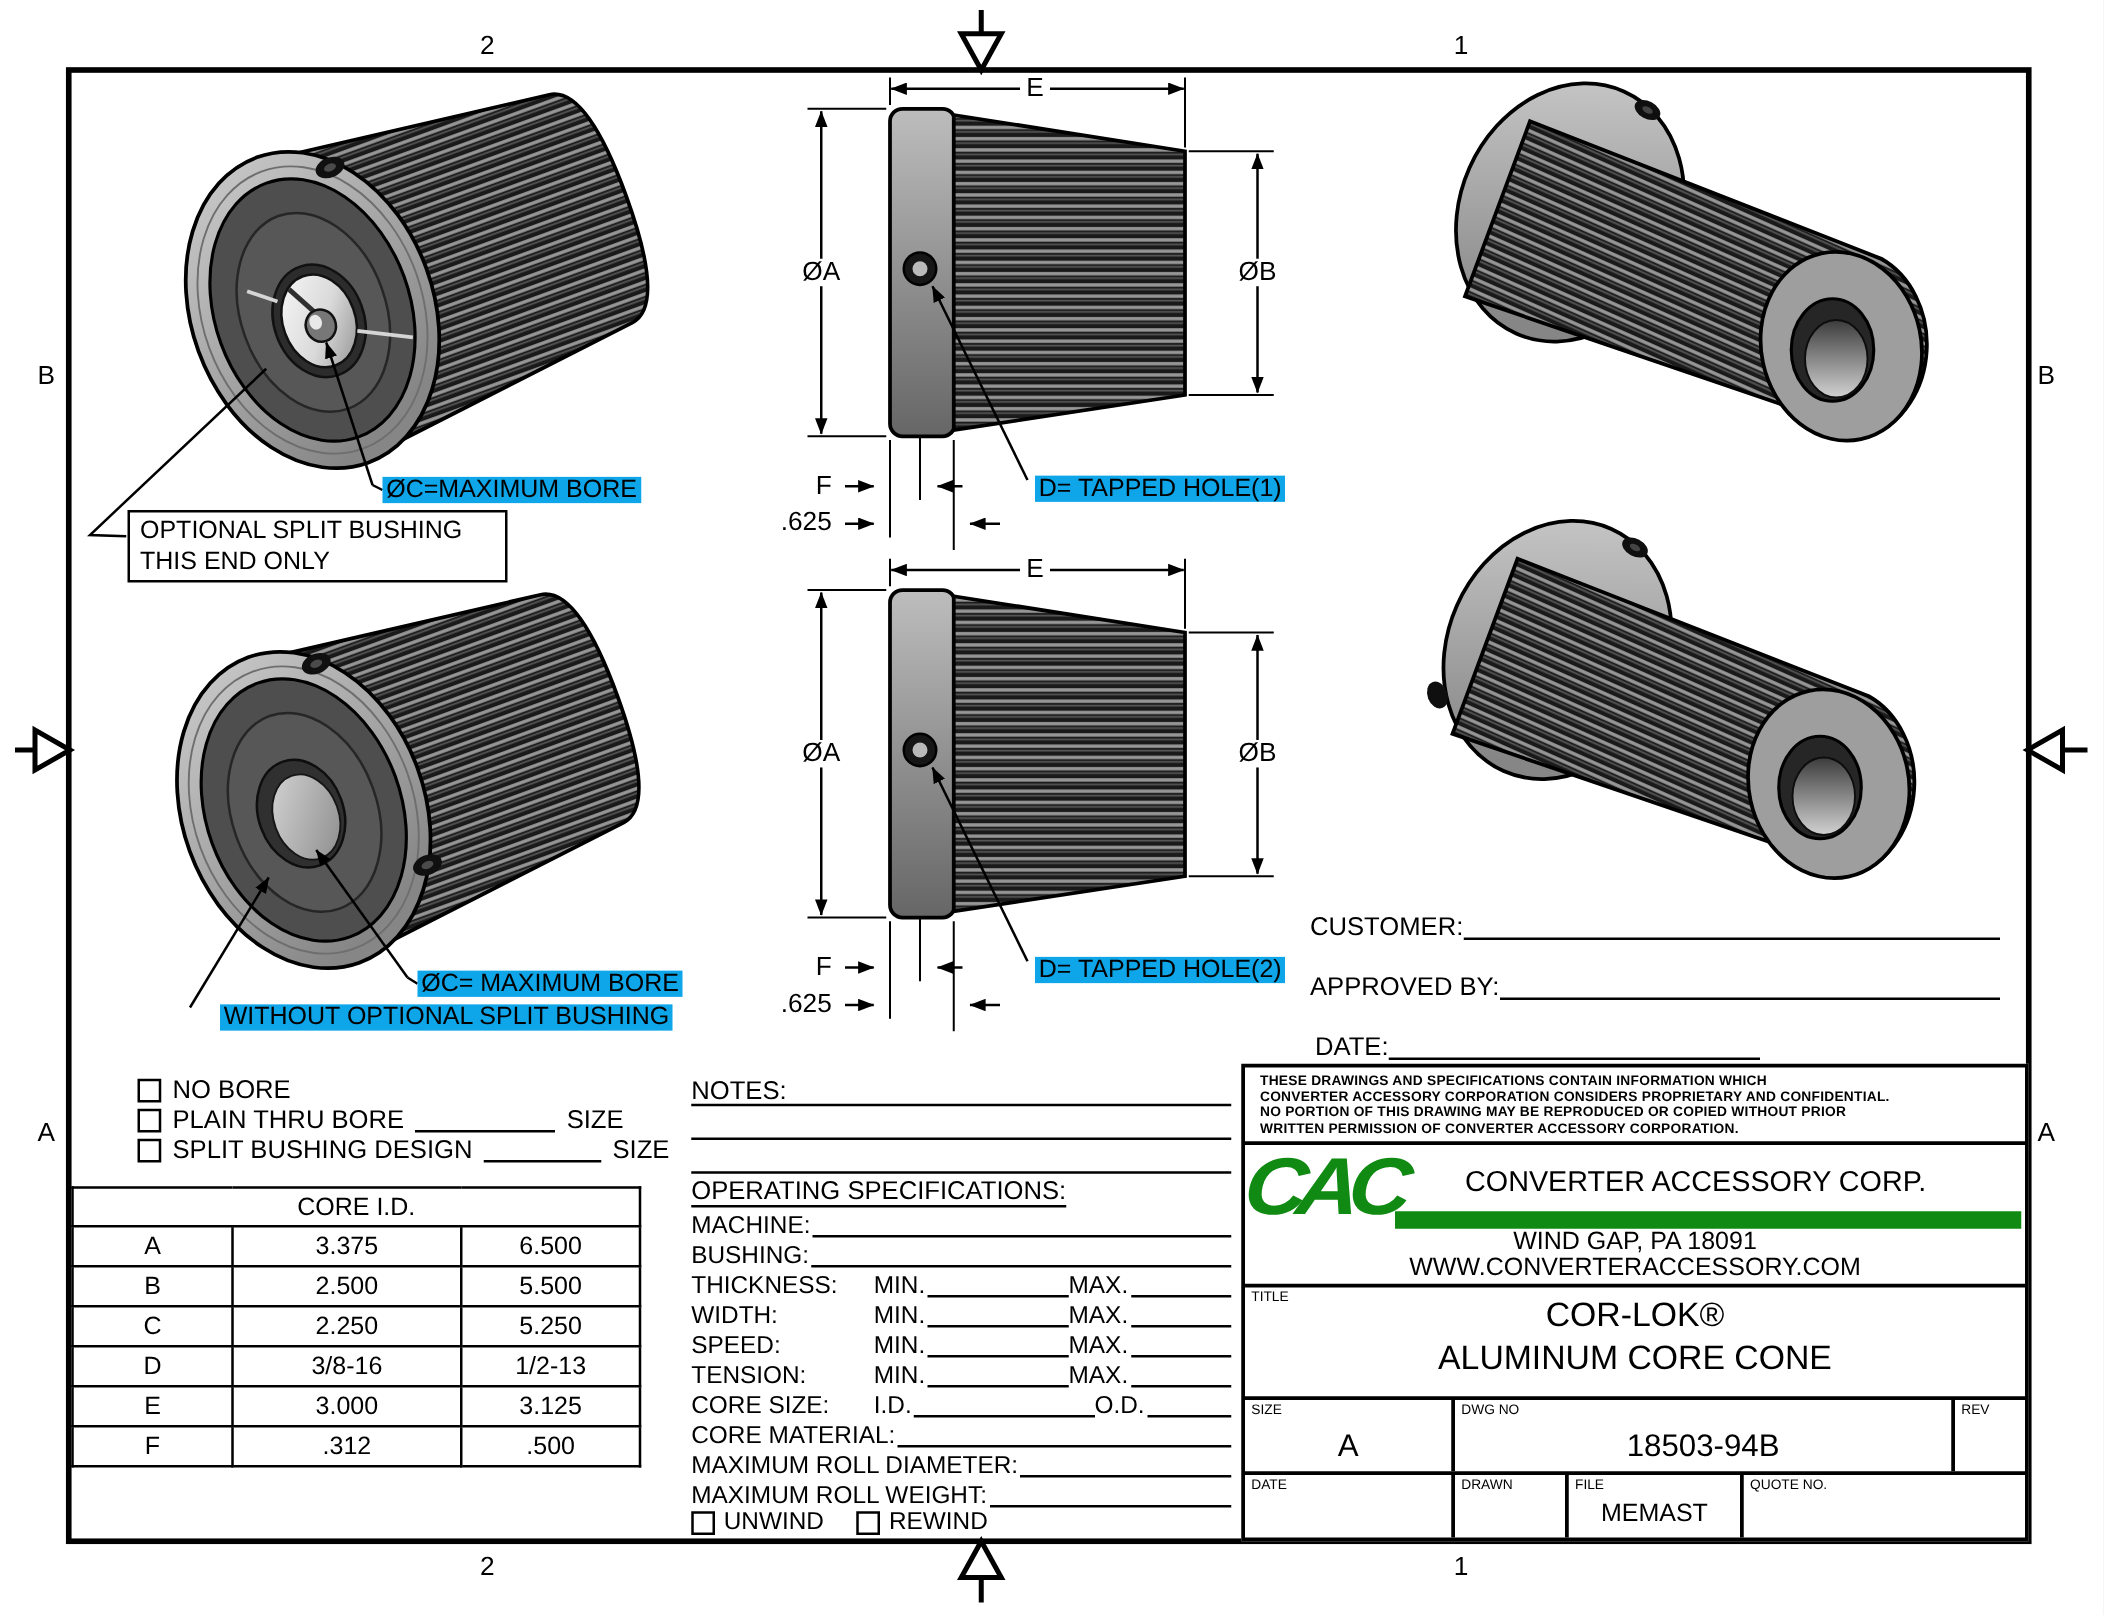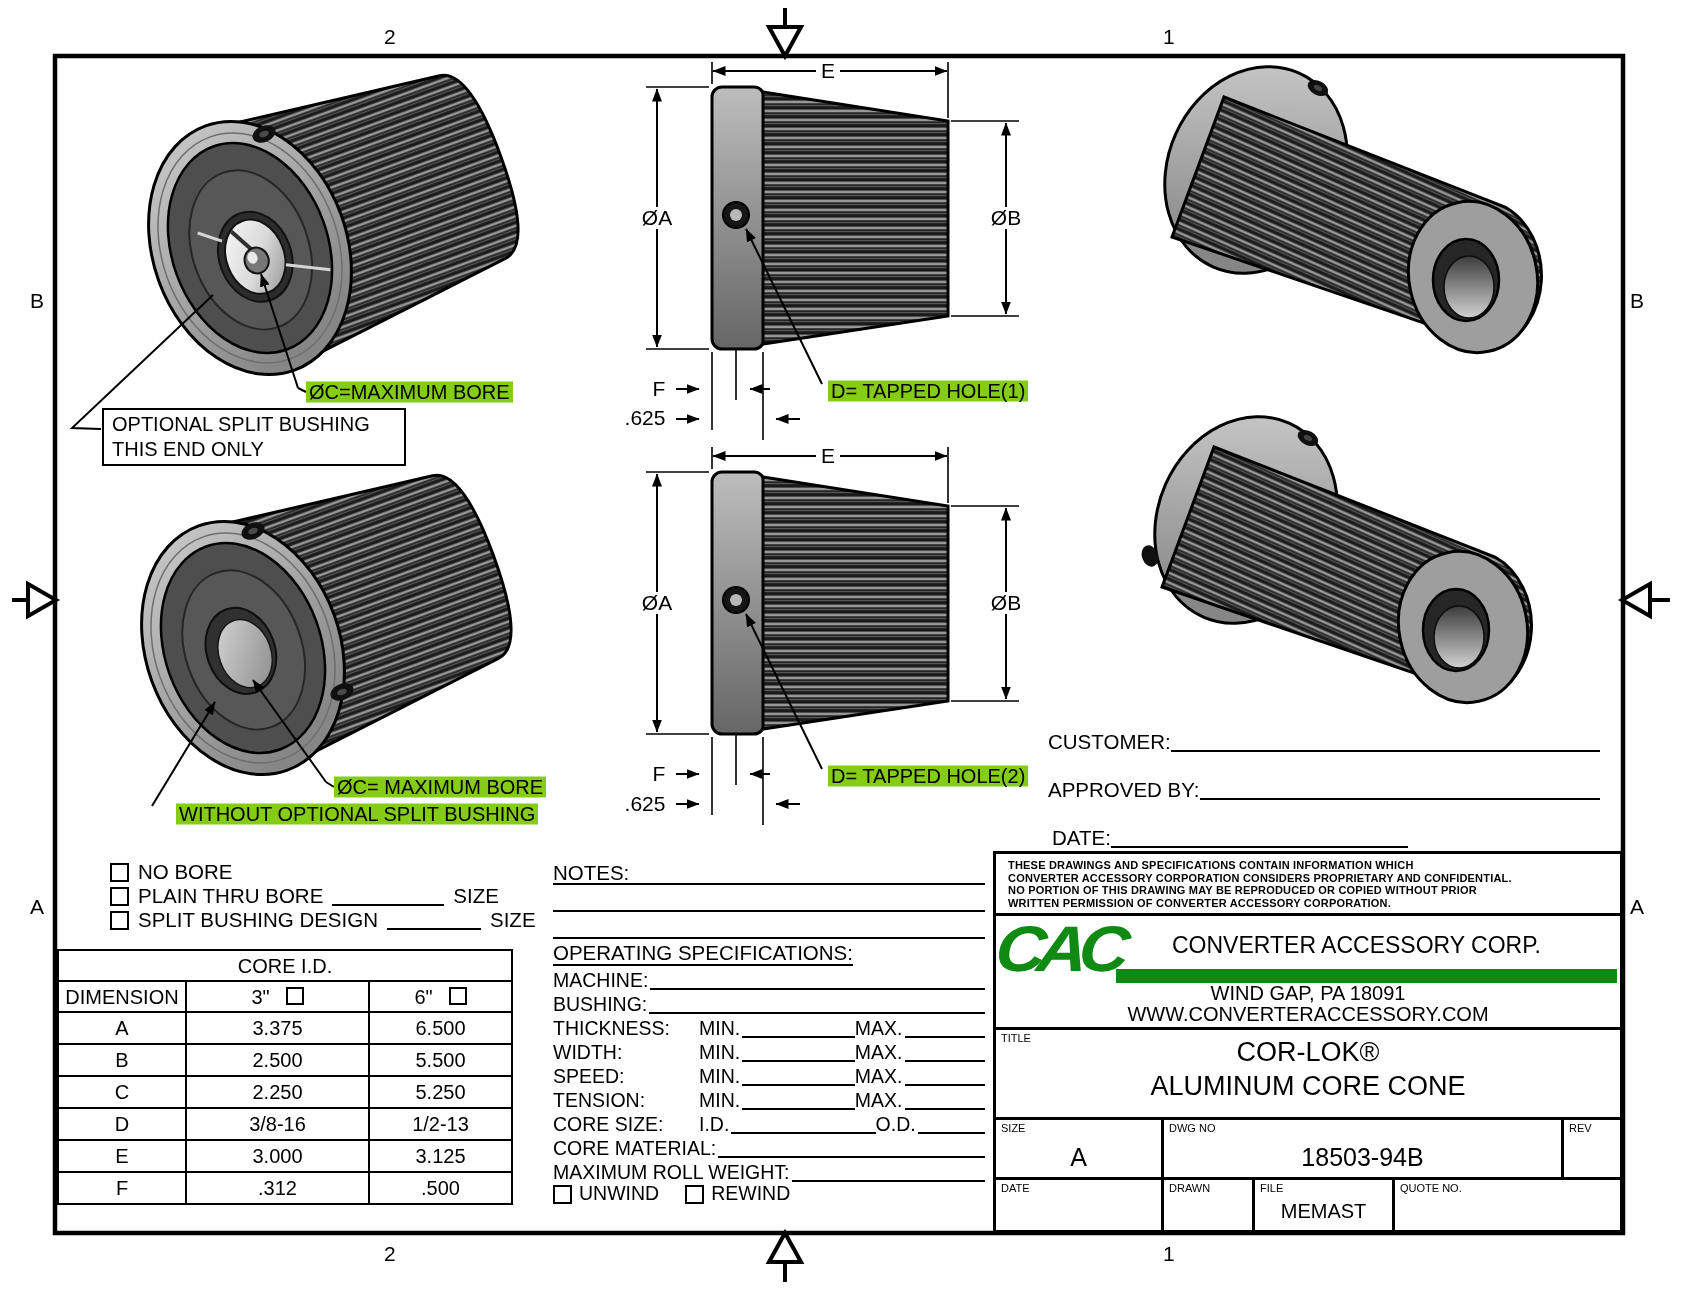--- a/index.html
+++ b/index.html
@@ -2,21 +2,21 @@
 <html><head>
 <meta charset="utf-8">
 <style>
   html,body{margin:0;padding:0;background:#e8e8e8;}
   body{font-family:"Liberation Sans", sans-serif;color:#000;}
   #sheet{position:relative;width:1683px;height:1292px;background:#fff;overflow:hidden;}
   #geom{position:absolute;left:0;top:0;z-index:1;}
   .zone{position:absolute;font-size:21px;z-index:3;}
   .dimlabel{position:absolute;transform:translate(-50%,-50%);background:#fff;padding:0 5px;
     font-size:21px;white-space:nowrap;z-index:3;line-height:1.05;}
-  .sidelabel{position:absolute;transform:translateY(-50%);background:#84cc16;padding:0 3px;
+  .sidelabel{position:absolute;transform:translateY(-50%);background:#0ea5e9;padding:0 3px;
     font-size:20px;white-space:nowrap;z-index:3;line-height:1.05;}
   .ann-box{position:absolute;left:102px;top:408px;width:292px;height:52px;border:2.5px solid #000;
     background:#fff;z-index:3;padding:2px 0 0 8px;font-size:20px;line-height:25px;white-space:nowrap;}
   .frow{position:absolute;display:flex;align-items:flex-end;z-index:2;font-size:20.5px;
     line-height:1;white-space:nowrap;}
   .blank{border-bottom:2.2px solid #000;height:20px;}
   .cbx{display:inline-block;width:15px;height:15px;border:2.5px solid #000;flex:none;background:#fff;}
   .boption{position:absolute;display:flex;align-items:center;gap:9px;font-size:20.5px;z-index:2;white-space:nowrap;padding-left:46px;}
   
   #dimtable{position:absolute;left:57px;top:949px;z-index:2;border-collapse:collapse;background:#fff;}
@@ -293,25 +293,20 @@
   <table id="dimtable">
     <colgroup>
         <col style="width:128px;">
         <col style="width:183px;">
         <col style="width:143px;">
       </colgroup>
     <tbody>
         <tr class="h1">
           <th colspan="3">CORE I.D.</th>
         </tr>
-    <tr class="h2">
-      <th>DIMENSION</th>
-      <th><span>3"</span><span class="cbx2"></span></th>
-      <th><span>6"</span><span class="cbx2"></span></th>
-    </tr>
     <tr class="dr">
           <td>A</td>
           <td>3.375</td>
           <td>6.500</td>
         </tr>
     <tr class="dr">
           <td>B</td>
           <td>2.500</td>
           <td>5.500</td>
         </tr>
@@ -385,20 +380,24 @@
     </div>
     <div class="srow">
       <span class="lw">CORE SIZE:</span>
       <span>I.D.</span>
         <span class="sblank" style="flex:1.5;"></span>
       <span>O.D.</span>
         <span class="sblank" style="flex:.7;"></span>
     </div>
     <div class="srow">
       <span>CORE MATERIAL:</span>
+        <span class="sblank"></span>
+    </div>
+    <div class="srow">
+      <span>MAXIMUM ROLL DIAMETER:</span>
         <span class="sblank"></span>
     </div>
     <div class="srow">
       <span>MAXIMUM ROLL WEIGHT:</span>
         <span class="sblank"></span>
     </div>
     <div class="srow" style="align-items:center;height:24px;">
       <span class="cbx" style="margin-right:7px;"></span>
       <span>UNWIND</span>
       <span style="width:26px;"></span>

